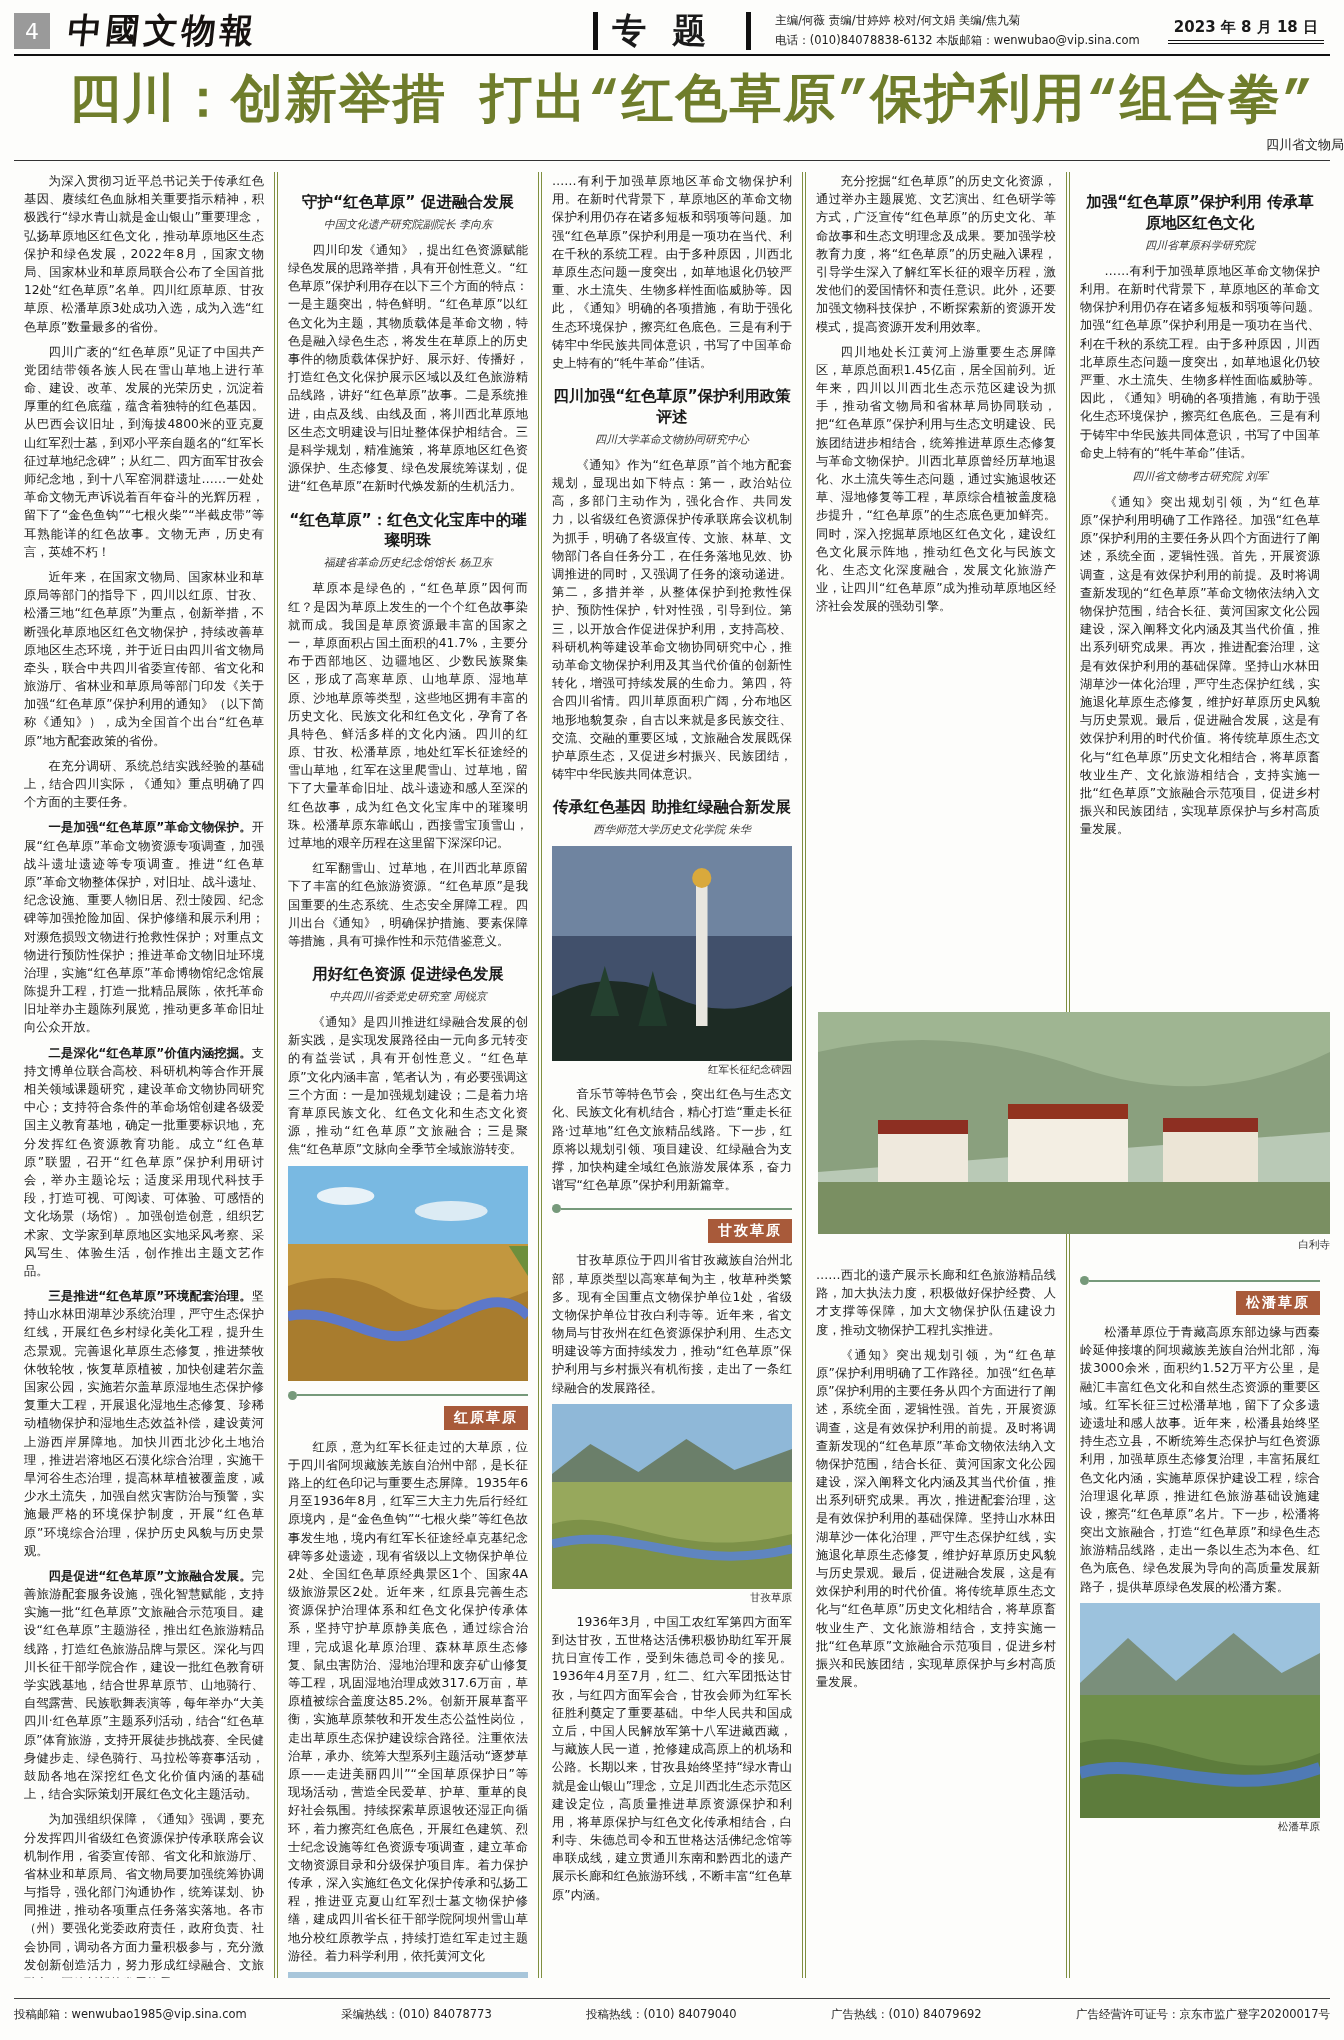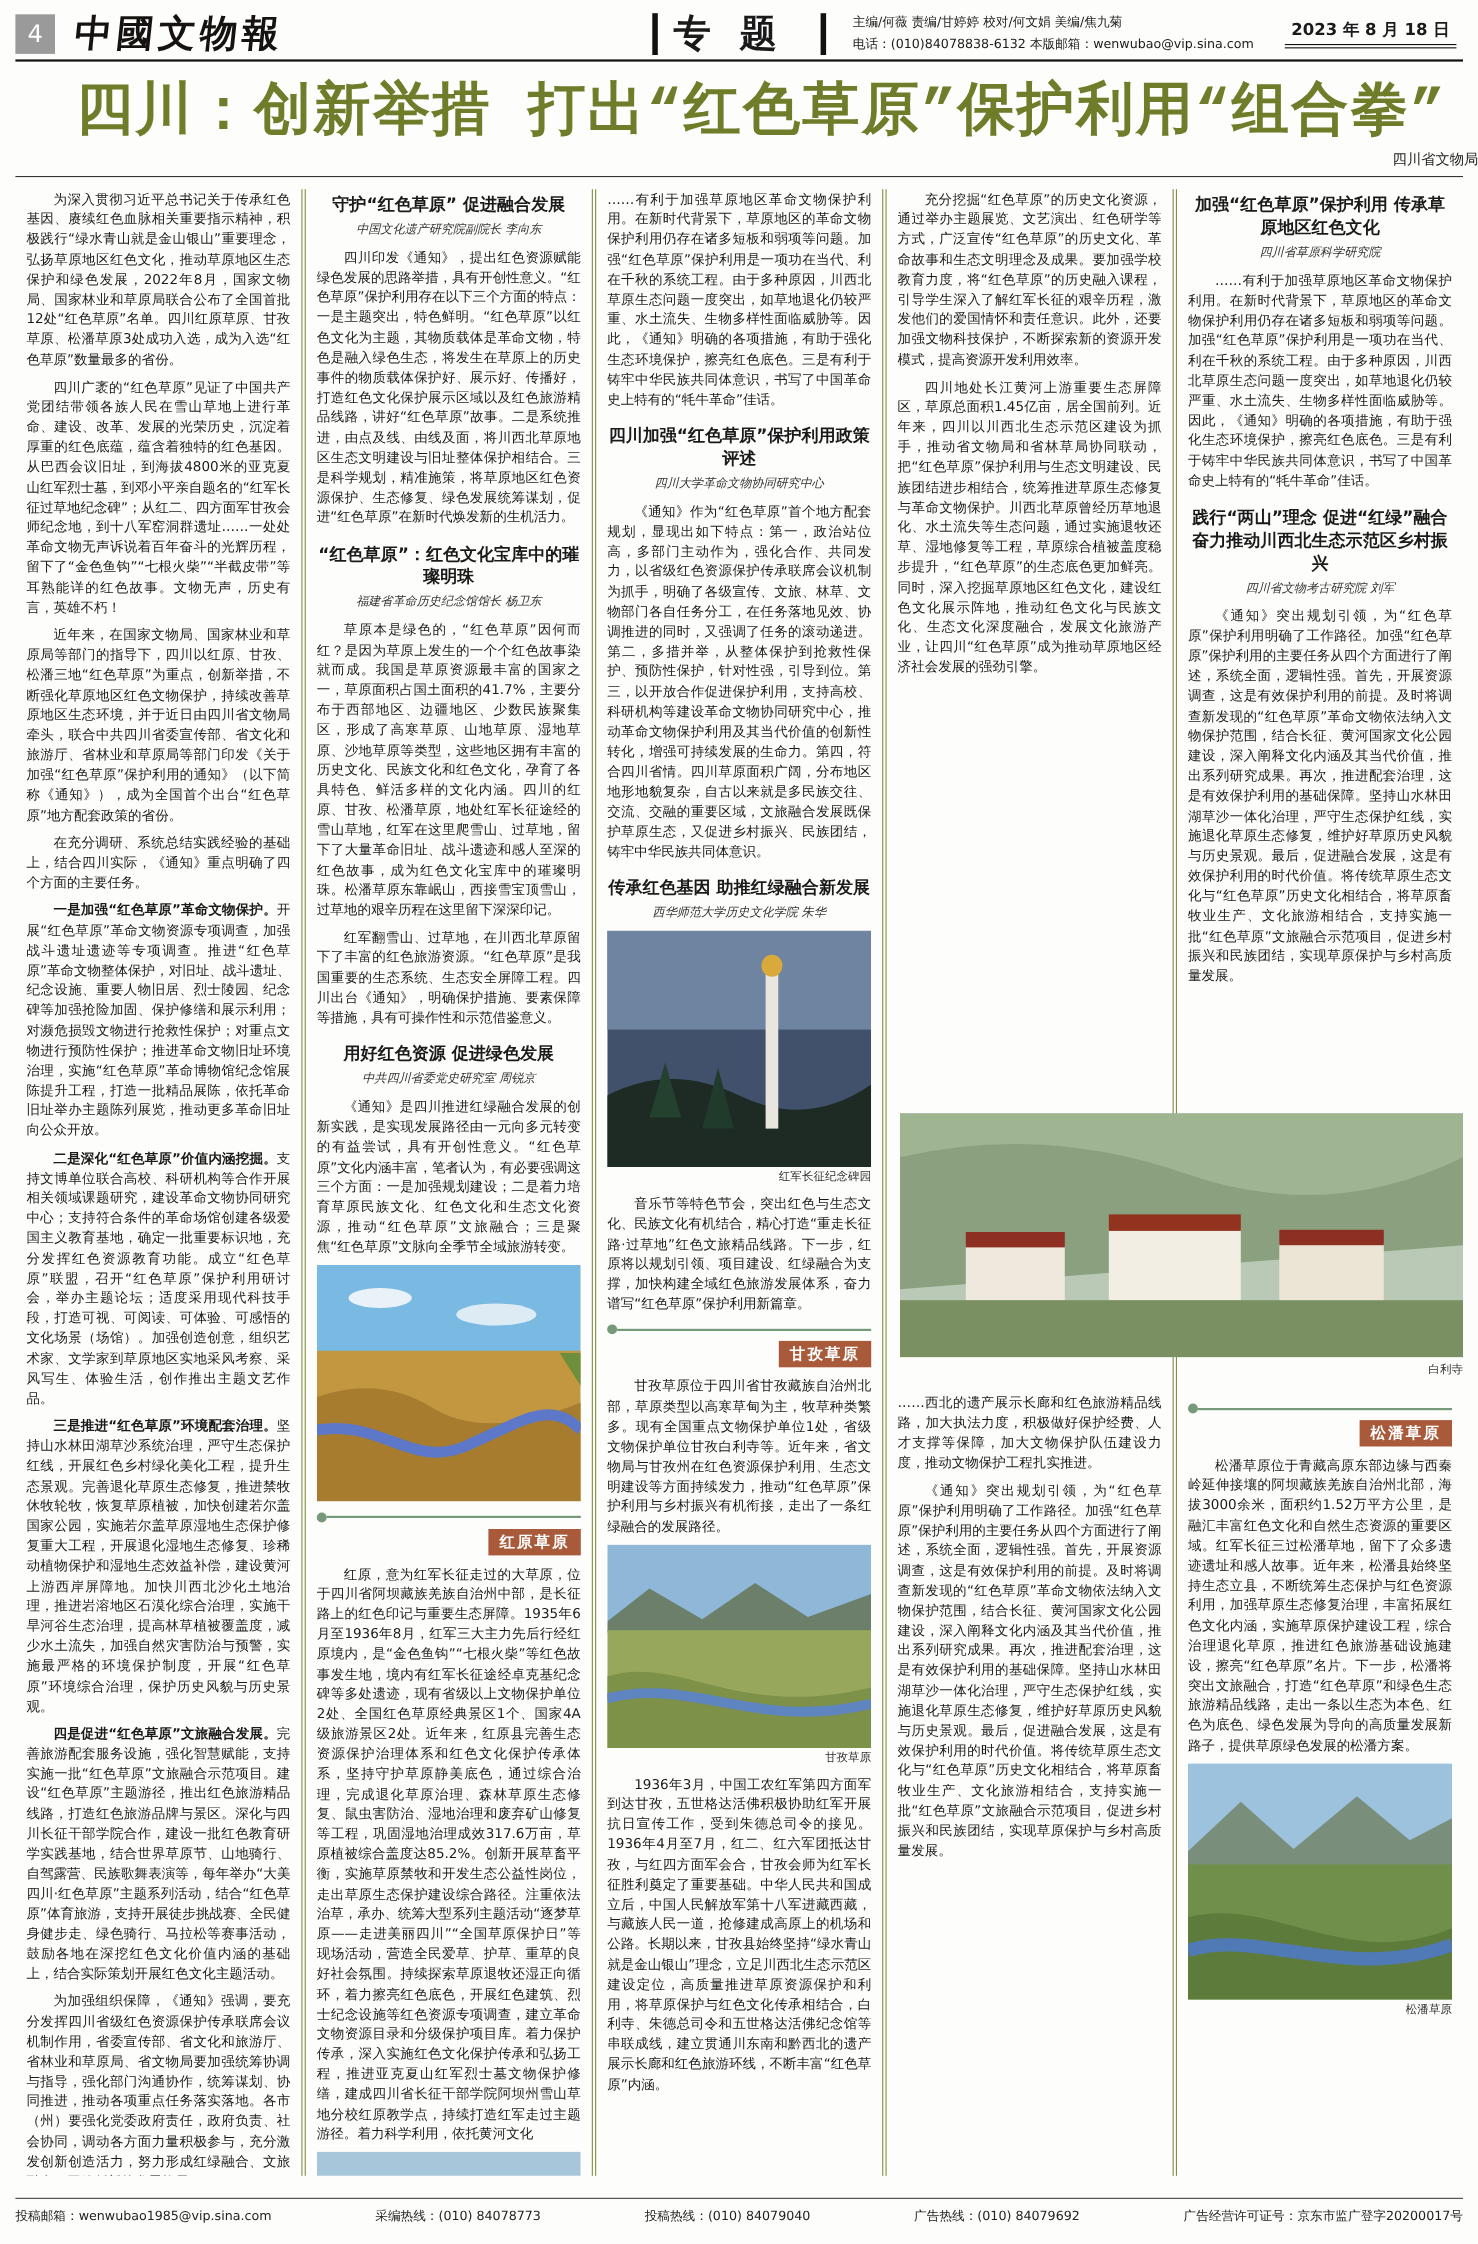--- a/index.html
+++ b/index.html
@@ -20,21 +20,21 @@
             font-size:52px;letter-spacing:2px;color:#6f7d2b;font-family:Liberation Mono, monospace;white-space:nowrap;margin-left:20px;}
   .hl-byline{position:absolute;left:0;top:136px;width:100%;text-align:right;font-size:13px;color:#222;}
   .hl-rule{position:absolute;left:14px;top:160px;width:1316px;border-top:1px solid #333;}
   
   .cols{position:absolute;left:14px;top:172px;width:1316px;height:1806px;display:flex;}
   .col{flex:1;padding:0 10px;height:100%;overflow:hidden;}
   .col + .col{border-left:4px double #7f8f3f;}
   p{margin:0 0 7px;font-size:12.3px;line-height:1.48;text-align:justify;text-justify:inter-ideograph;}
   p.indent{text-indent:2em;}
   .art-title{font-size:15.5px;font-weight:bold;text-align:center;margin:14px 0 4px;line-height:1.35;}
-  .art-title.first{margin-top:4px;}
+  .art-title.first{margin-top:20px;}
   .art-author{font-size:11px;color:#333;text-align:center;margin-bottom:9px;font-family:"DejaVu Serif","Liberation Serif",serif;font-style:italic;}
   .bold-lead{font-weight:bold;}
   
   .marker{display:flex;align-items:center;margin:10px 0 6px;}
   .marker .dot{width:9px;height:9px;border-radius:50%;background:#76997a;}
   .marker .line{flex:1;height:2px;background:#76997a;}
   .badge-row{display:flex;justify-content:flex-end;margin:0 0 8px;}
   .badge{background:#a85a3a;color:#fff;font-size:14px;font-weight:bold;padding:3px 10px;letter-spacing:2px;}
   
   .photo{width:100%;position:relative;overflow:hidden;margin:6px 0 2px;}
@@ -192,24 +192,20 @@
         <p>……西北的遗产展示长廊和红色旅游精品线路，加大执法力度，积极做好保护经费、人才支撑等保障，加大文物保护队伍建设力度，推动文物保护工程扎实推进。</p>
         <p class="indent">《通知》突出规划引领，为“红色草原”保护利用明确了工作路径。加强“红色草原”保护利用的主要任务从四个方面进行了阐述，系统全面，逻辑性强。首先，开展资源调查，这是有效保护利用的前提。及时将调查新发现的“红色草原”革命文物依法纳入文物保护范围，结合长征、黄河国家文化公园建设，深入阐释文化内涵及其当代价值，推出系列研究成果。再次，推进配套治理，这是有效保护利用的基础保障。坚持山水林田湖草沙一体化治理，严守生态保护红线，实施退化草原生态修复，维护好草原历史风貌与历史景观。最后，促进融合发展，这是有效保护利用的时代价值。将传统草原生态文化与“红色草原”历史文化相结合，将草原畜牧业生产、文化旅游相结合，支持实施一批“红色草原”文旅融合示范项目，促进乡村振兴和民族团结，实现草原保护与乡村高质量发展。</p>
       </div>
     </div>
 
     <div class="col">
       <div class="colsplit-top">
         <div class="art-title first">加强“红色草原”保护利用 传承草原地区红色文化</div>
         <div class="art-author">四川省草原科学研究院</div>
         <p class="indent">……有利于加强草原地区革命文物保护利用。在新时代背景下，草原地区的革命文物保护利用仍存在诸多短板和弱项等问题。加强“红色草原”保护利用是一项功在当代、利在千秋的系统工程。由于多种原因，川西北草原生态问题一度突出，如草地退化仍较严重、水土流失、生物多样性面临威胁等。因此，《通知》明确的各项措施，有助于强化生态环境保护，擦亮红色底色。三是有利于铸牢中华民族共同体意识，书写了中国革命史上特有的“牦牛革命”佳话。</p>
-        <div class="art-title">
-          <div>践行“两山”理念 促进“红绿”融合</div>
-          <div>奋力推动川西北生态示范区乡村振兴</div>
-        </div>
         <div class="art-author">四川省文物考古研究院 刘军</div>
         <p class="indent">《通知》突出规划引领，为“红色草原”保护利用明确了工作路径。加强“红色草原”保护利用的主要任务从四个方面进行了阐述，系统全面，逻辑性强。首先，开展资源调查，这是有效保护利用的前提。及时将调查新发现的“红色草原”革命文物依法纳入文物保护范围，结合长征、黄河国家文化公园建设，深入阐释文化内涵及其当代价值，推出系列研究成果。再次，推进配套治理，这是有效保护利用的基础保障。坚持山水林田湖草沙一体化治理，严守生态保护红线，实施退化草原生态修复，维护好草原历史风貌与历史景观。最后，促进融合发展，这是有效保护利用的时代价值。将传统草原生态文化与“红色草原”历史文化相结合，将草原畜牧业生产、文化旅游相结合，支持实施一批“红色草原”文旅融合示范项目，促进乡村振兴和民族团结，实现草原保护与乡村高质量发展。</p>
       </div>
       <div class="spacer-photo"></div>
       <div class="colsplit-bottom">
         <div class="marker">
             <div class="dot"></div>
             <div class="line"></div>
           </div>
         <div class="badge-row">

